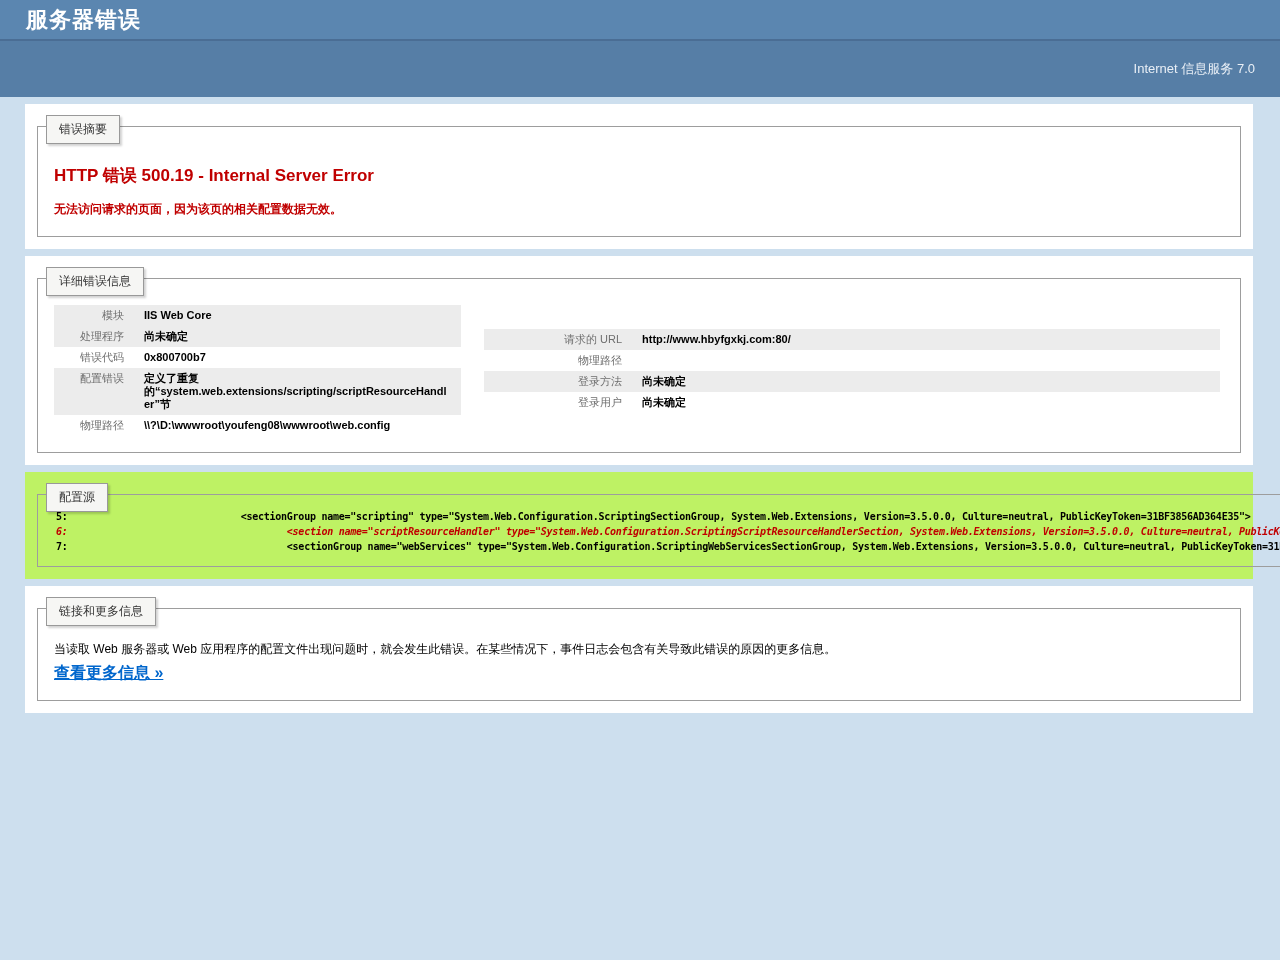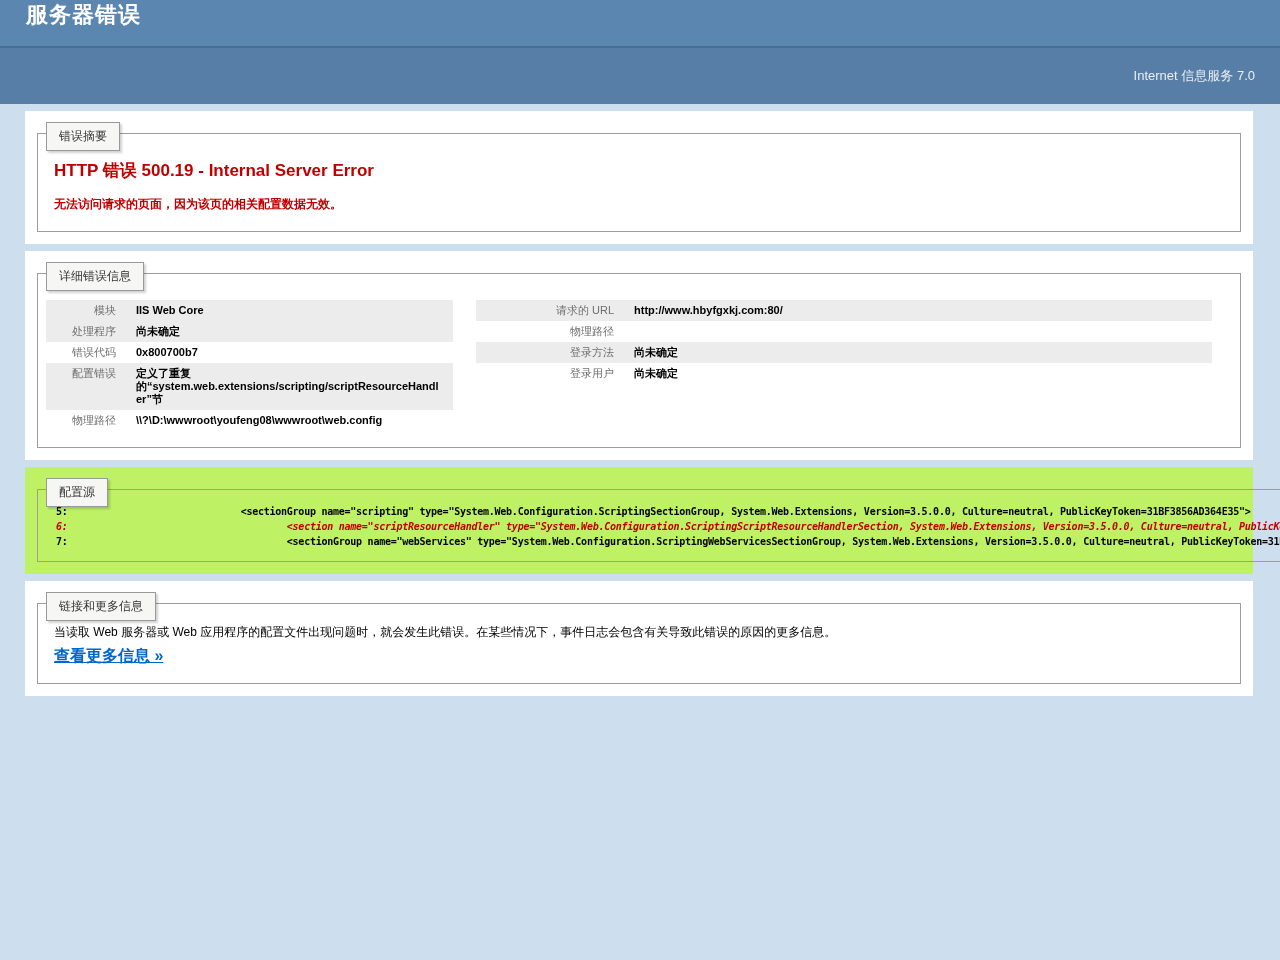--- a/index.html
+++ b/index.html
@@ -4,22 +4,22 @@
 <style>
   html, body { margin: 0; padding: 0; }
   body {
     width: 1280px; height: 960px; overflow: hidden;
     background: #cddfee;
     font-family: "Liberation Sans", "DejaVu Sans", sans-serif;
   }
 
   
   #header {
-    background: #5b86b0; height: 48px; box-sizing: border-box;
-    display: flex; padding: 0 26px;
+    background: #5b86b0; height: 41px; box-sizing: border-box;
+    display: flex; align-items: center; padding: 0 26px;
     border-bottom: 2px solid #4a6d94;
   }
   #header h1 { margin: 0; color: #ffffff; font-size: 22px; font-weight: bold; letter-spacing: 1px; }
 
   #server-version {
     background: #567ea6; height: 56px; box-sizing: border-box;
     display: flex; align-items: center; justify-content: flex-end;
     padding: 0 25px; color: #e9eff6; font-size: 13px;
   }
 
@@ -27,36 +27,36 @@
   #content { margin: 6px 25px 0 25px; width: 1228px; }
 
   .content-container {
     background: #ffffff; margin-top: 7px; padding: 12px;
     box-sizing: border-box; position: relative;
   }
   .content-container.config-source-container { background: #bef264; }
 
   .box {
     border: 1px solid #9d9d9d; margin: 10px 0 0 0; position: relative;
-    padding: 18px 16px 16px 16px; background: transparent;
+    padding: 30px 16px 16px 16px; background: transparent;
   }
   .tab {
     position: absolute; top: -12px; left: 8px;
     background: #f6f6f4; border: 1px solid #999999;
     padding: 5px 12px; font-size: 12px; color: #333333;
     box-shadow: 2px 2px 2px rgba(0,0,0,.18); white-space: nowrap;
   }
 
   
   h2.error-heading { margin: 8px 0 0 0; font-size: 17px; line-height: 22px; color: #c00000; font-weight: bold; }
   h3.error-message { margin: 13px 0 2px 0; font-size: 12px; line-height: 18px; color: #c00000; font-weight: bold; }
 
   
-  .details-box { padding: 26px 16px 16px 8px; }
-  .tables { display: flex; align-items: flex-start; }
+  .details-box { padding: 26px 16px 16px 16px; }
+  .tables { display: flex; align-items: center; }
   table { border-collapse: collapse; font-size: 11px; table-layout: fixed; }
   .left-table  { width: 407px; margin-right: 23px; }
   .right-table { width: 736px; }
   tr.odd { background: #ececec; }
   td { padding: 4px 12px 4px 8px; vertical-align: top; line-height: 13px; }
   td.lbl { text-align: right; color: #6e6e6e; white-space: nowrap; }
   .left-table  td.lbl { width: 62px; }
   .right-table td.lbl { width: 130px; }
   td.val { font-weight: bold; color: #000000; word-wrap: break-word; overflow-wrap: break-word; }
 

